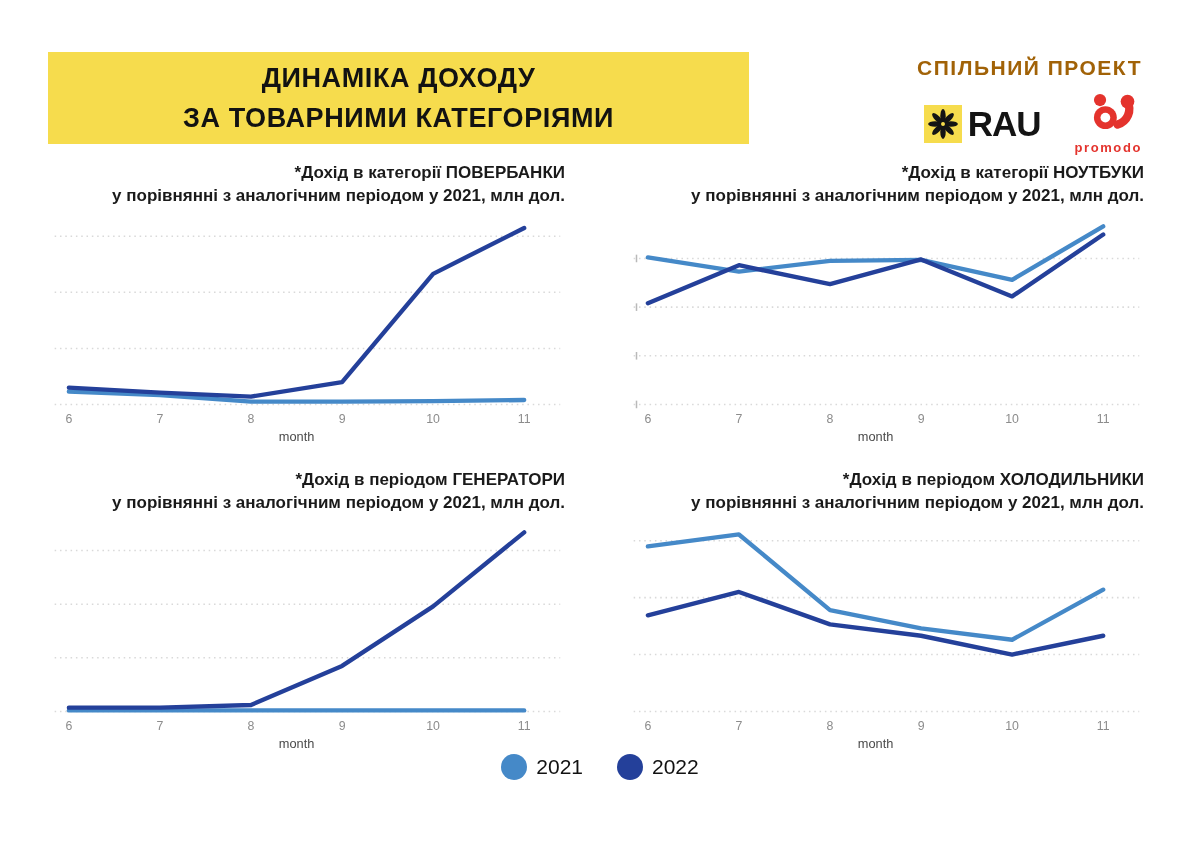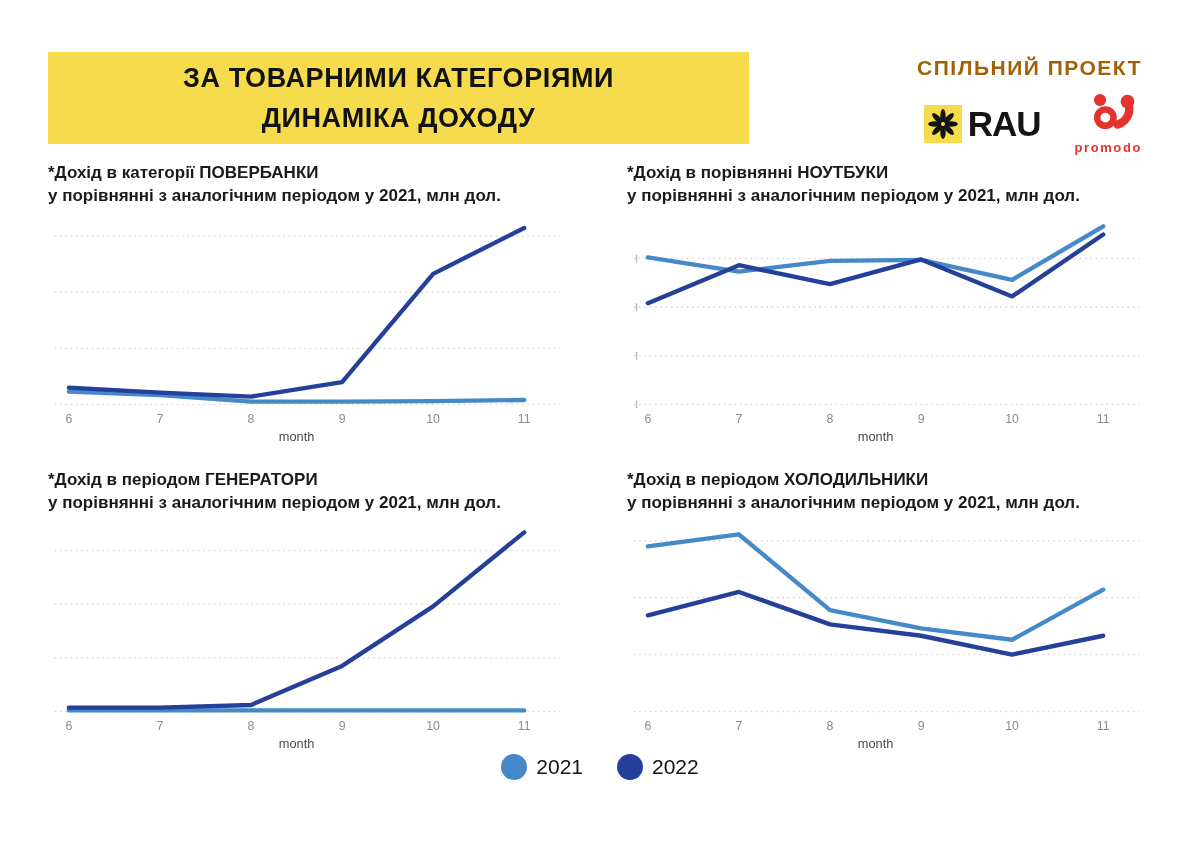--- a/index.html
+++ b/index.html
@@ -28,38 +28,38 @@
   .rau { display:flex; align-items:center; gap:6px; }
   .rau-square { width:38px; height:38px; background:#F6DC4D; display:flex; align-items:center; justify-content:center; }
   .rau-text { font-size:35px; font-weight:800; letter-spacing:-1px; color:#141414; }
   .promodo { display:flex; flex-direction:column; }
   .promodo-text { font-size:13px; font-weight:700; letter-spacing:1.6px; color:#E4332D; margin-top:2px; }
   
   .charts-grid {
     display:grid; grid-template-columns:1fr 1fr; column-gap:62px; row-gap:22px;
     padding:12px 56px 0 48px;
   }
-  .chart-title { font-size:17px; font-weight:700; line-height:1.35; color:#1a1a1a; margin-bottom:2px; }
+  .chart-title { font-size:17px; font-weight:700; line-height:1.35; color:#1a1a1a; margin-bottom:2px;text-align:right; }
   .chart-svg { display:block; width:100%; height:auto; }
   .chart-svg text { font-family:"Liberation Sans", sans-serif; }
   
   .legend { display:flex; justify-content:center; align-items:flex-start; gap:34px; margin-top:0px; }
   .legend-item { display:flex; align-items:center; gap:9px; }
   .legend-dot { width:26px; height:26px; border-radius:50%; }
   .legend-label { font-size:21px; color:#111; }
 </style>
 </head>
 <body>
 
 <div class="page">
 
   <div class="header">
     <div class="banner">
+      <div class="banner-line">ДИНАМІКА ДОХОДУ</div>
       <div class="banner-line">ЗА ТОВАРНИМИ КАТЕГОРІЯМИ</div>
-      <div class="banner-line">ДИНАМІКА ДОХОДУ</div>
     </div>
 
     <div class="partners">
       <div class="partners-label">СПІЛЬНИЙ ПРОЕКТ</div>
       <div class="logos">
         <div class="rau">
           <span class="rau-square">
             <svg width="32" height="32" viewBox="0 0 40 40" aria-hidden="true">
               <g fill="#141414">
                 <ellipse cx="20" cy="10" rx="3.4" ry="8.6"></ellipse>
@@ -113,21 +113,21 @@
           <text x="214.0" y="225" text-anchor="middle" font-size="13" fill="#8C8C8C">8</text>
           <text x="310.0" y="225" text-anchor="middle" font-size="13" fill="#8C8C8C">9</text>
           <text x="406.0" y="225" text-anchor="middle" font-size="13" fill="#8C8C8C">10</text>
           <text x="502.0" y="225" text-anchor="middle" font-size="13" fill="#8C8C8C">11</text>
           <text x="262" y="243" text-anchor="middle" font-size="13.5" fill="#4A4A4A">month</text>
         </svg>
     </div>
 
     <div class="chart-cell">
       <div class="chart-title">
-        <div>*Дохід в порівнянні НОУТБУКИ</div>
+        <div>*Дохід в категорії НОУТБУКИ</div>
         <div>у порівнянні з аналогічним періодом у 2021, млн дол.</div>
       </div>
       <svg class="chart-svg" viewBox="0 0 545 250">
           <line x1="7" y1="205.0" x2="540" y2="205.0" stroke="#D9D9D9" stroke-width="1.6" stroke-dasharray="1.6 4"></line>
           <line x1="10" y1="201.0" x2="10" y2="209.0" stroke="#B9B9B9" stroke-width="1.6"></line>
           <line x1="7" y1="153.7" x2="540" y2="153.7" stroke="#D9D9D9" stroke-width="1.6" stroke-dasharray="1.6 4"></line>
           <line x1="10" y1="149.7" x2="10" y2="157.7" stroke="#B9B9B9" stroke-width="1.6"></line>
           <line x1="7" y1="102.4" x2="540" y2="102.4" stroke="#D9D9D9" stroke-width="1.6" stroke-dasharray="1.6 4"></line>
           <line x1="10" y1="98.4" x2="10" y2="106.4" stroke="#B9B9B9" stroke-width="1.6"></line>
           <line x1="7" y1="51.1" x2="540" y2="51.1" stroke="#D9D9D9" stroke-width="1.6" stroke-dasharray="1.6 4"></line>

